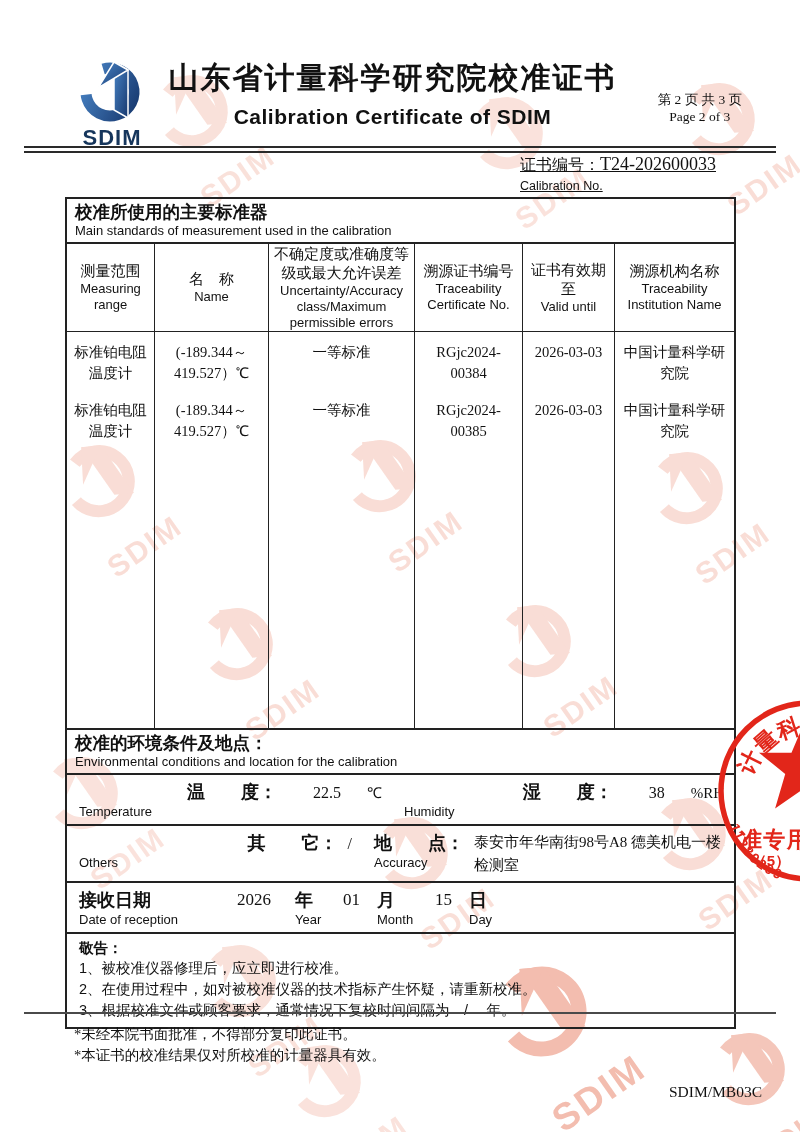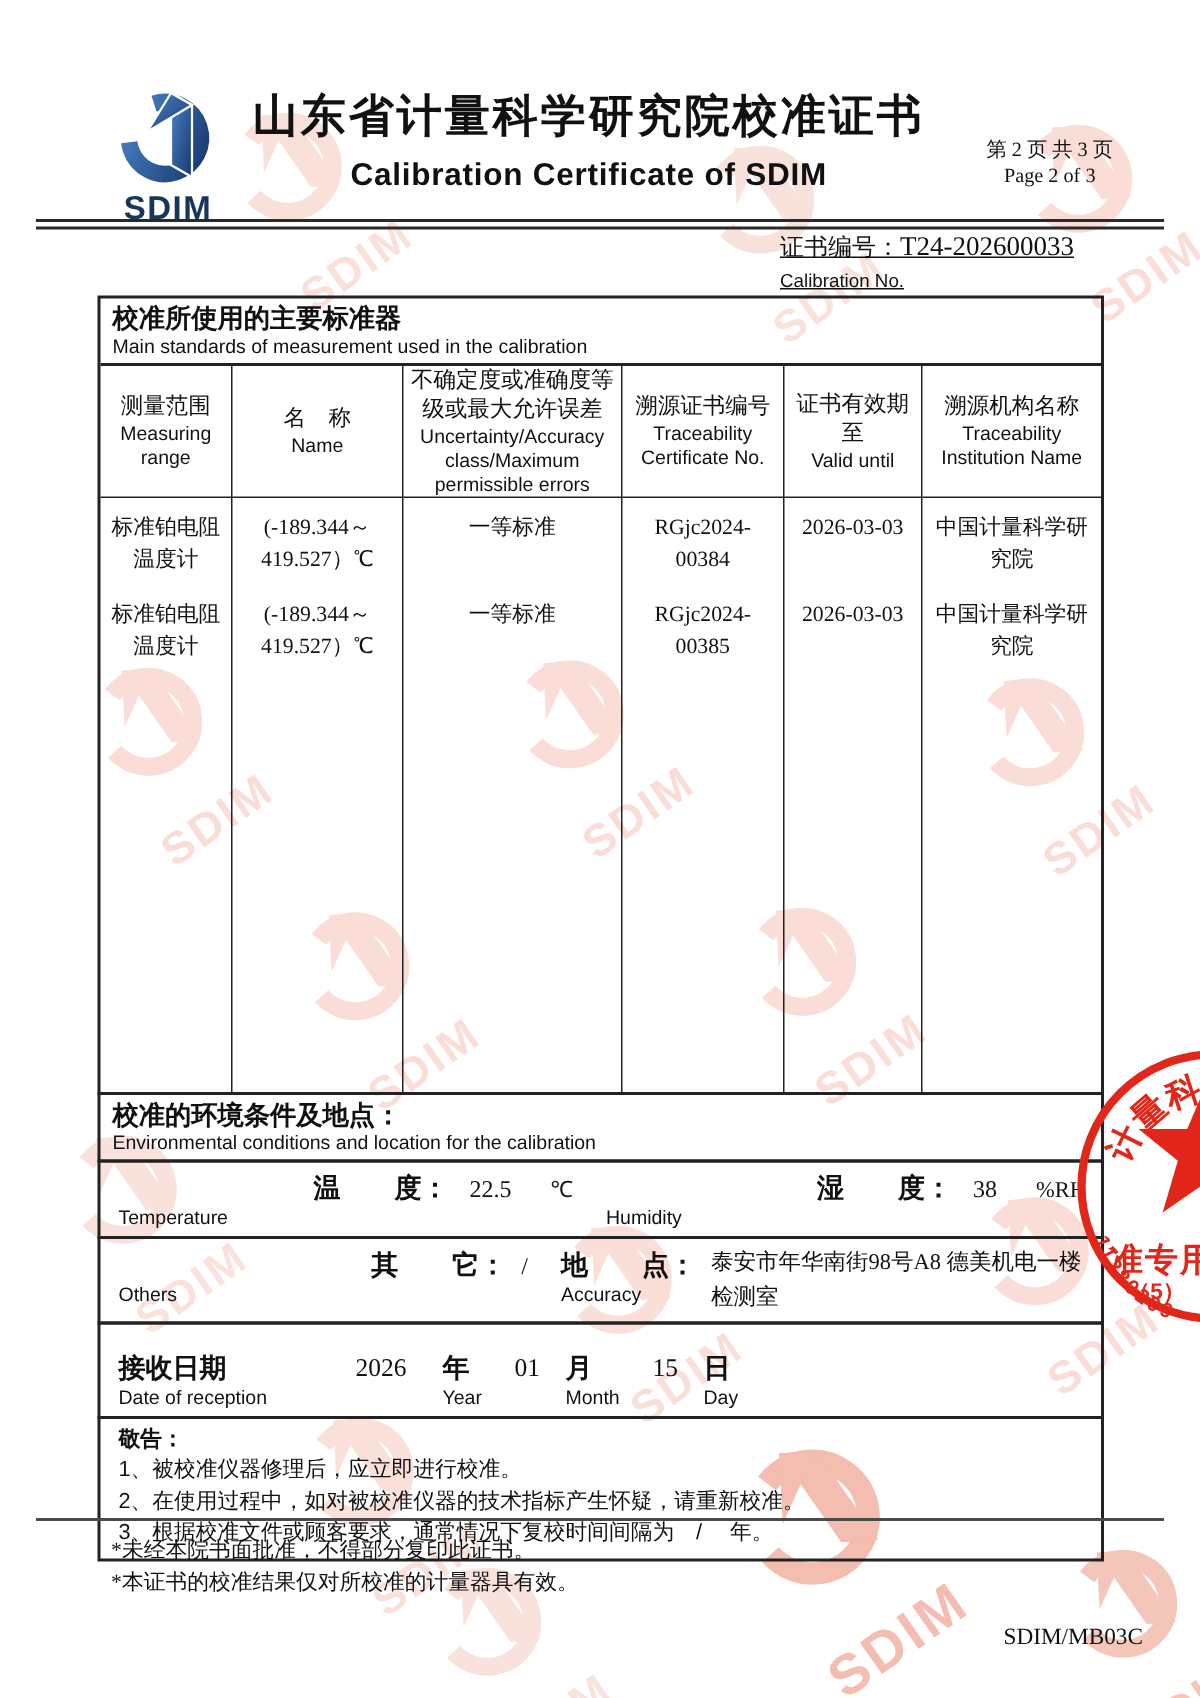--- a/index.html
+++ b/index.html
@@ -48,27 +48,27 @@
   
   .env-title{padding:2px 8px 3px 8px;}
   .env-title .zh{font-size:17.5px;font-weight:600;line-height:22px;}
   .env-title .en{font-size:13px;line-height:16px;}
   .pair-row{display:flex;}
   .half{padding:5px 10px 4px 12px;box-sizing:border-box;}
   .half.l{width:325px;}
   .half.r{flex:1;}
   .lbl-line{display:flex;align-items:baseline;justify-content:flex-end;}
   .lbl-zh{font-size:18px;font-weight:600;font-family:"Liberation Sans",sans-serif;white-space:pre;}
-  .val{font-size:16px;margin-left:14px;}
+  .val{font-size:16px;margin-left:36px;}
   .unit{font-size:15px;margin-left:26px;}
   .lbl-en{font-size:13px;line-height:16px;font-family:"Liberation Sans",sans-serif;}
   .loc-flex{display:flex;}
   .loc-val{font-size:15px;line-height:23px;margin-left:10px;width:250px;}
   
-  .rcpt{display:flex;padding:17px 10px 4px 12px;}
+  .rcpt{display:flex;padding:5px 10px 4px 12px;}
   .rcpt .col{text-align:left;margin-right:0;}
   .rcpt .big{font-size:18px;font-weight:600;font-family:"Liberation Sans",sans-serif;line-height:24px;}
   .rcpt .num{font-size:17px;line-height:24px;font-family:"Liberation Serif",serif;font-weight:normal;}
   .rcpt .sub{font-size:13px;line-height:16px;font-family:"Liberation Sans",sans-serif;}
   
   .notice{padding:4px 10px 6px 12px;}
   .notice .nt{font-size:14.5px;font-weight:600;line-height:20px;font-family:"Liberation Sans",sans-serif;}
   .notice ul{margin:0;padding:0;list-style:none;}
   .notice li{font-size:14.5px;line-height:21px;font-family:"Liberation Sans",sans-serif;}
   

